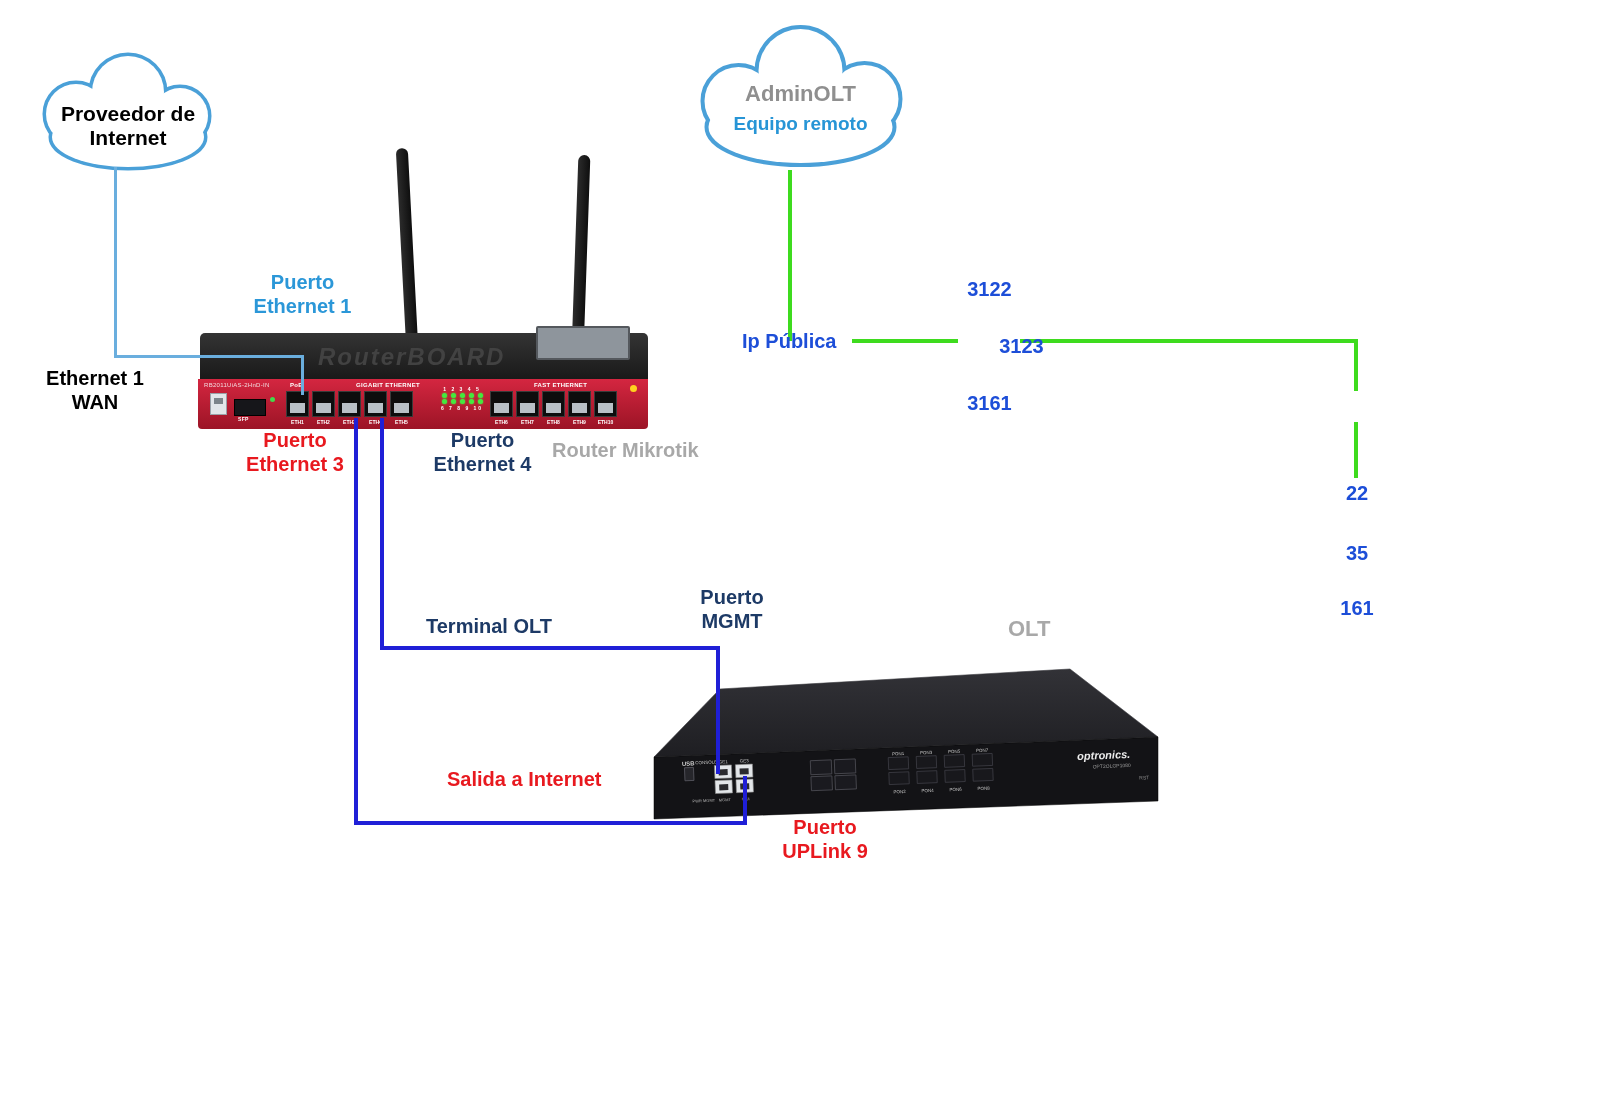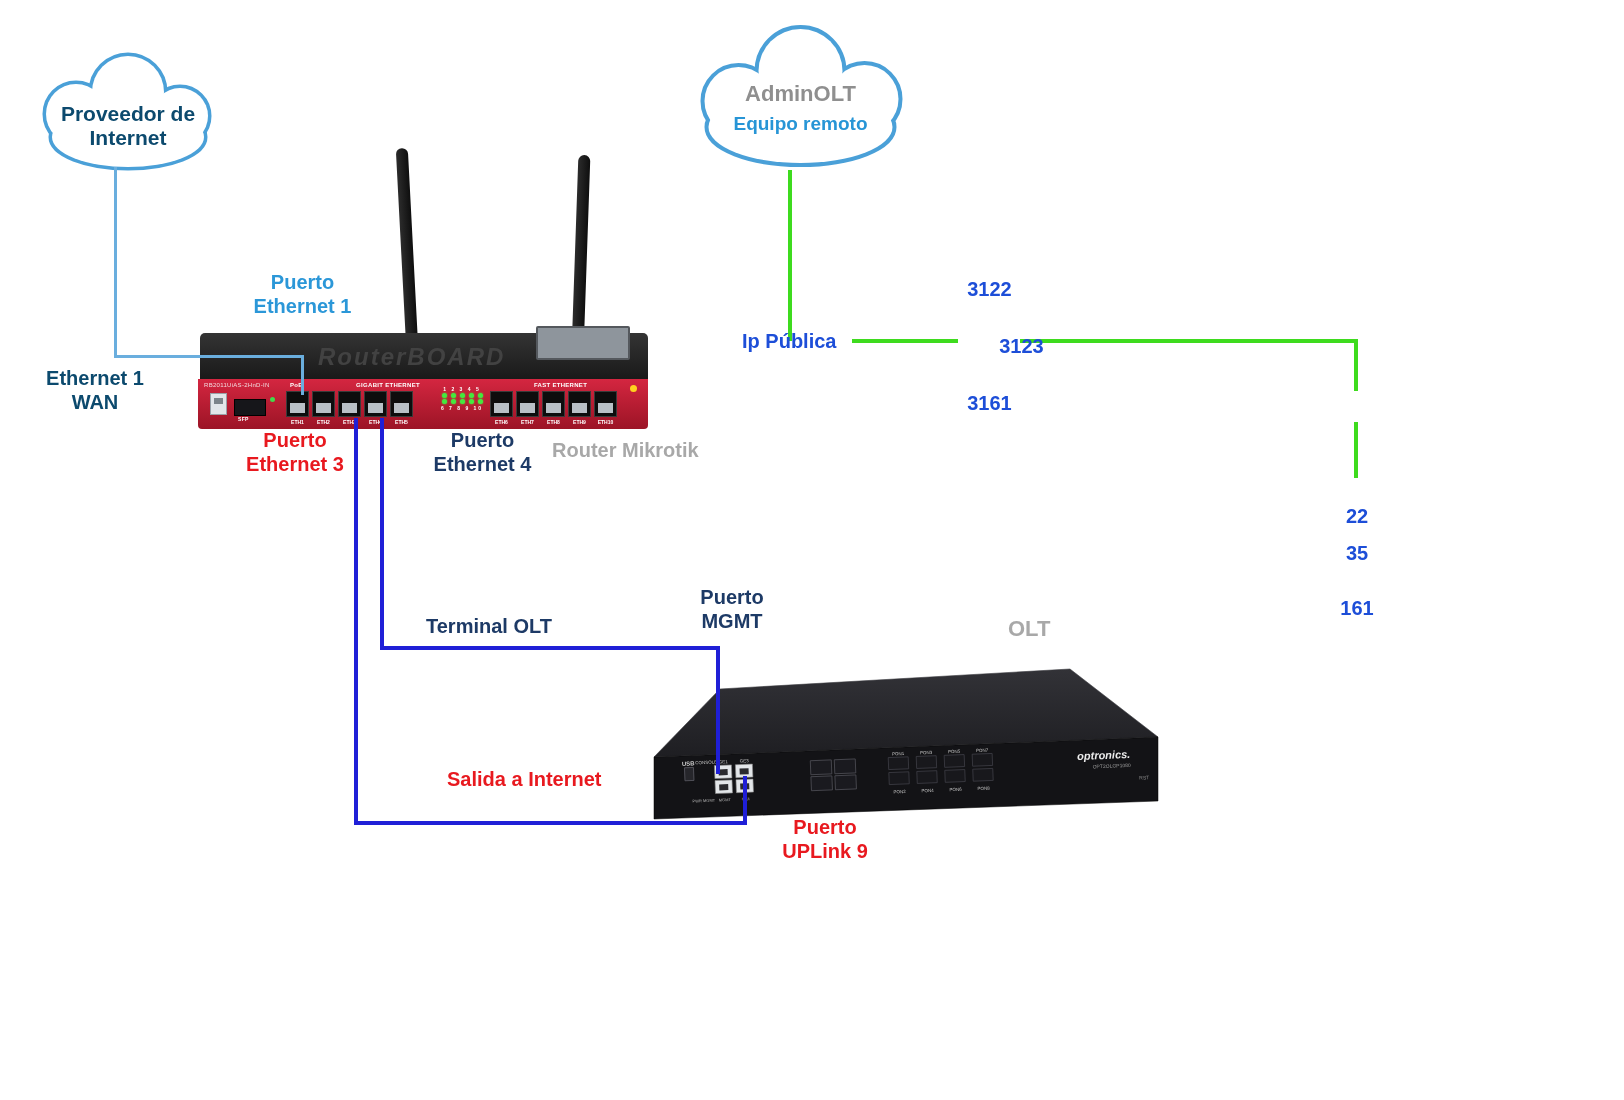--- a/index.html
+++ b/index.html
@@ -6,21 +6,21 @@
   #canvas{
     position:relative;width:1624px;height:1100px;background:#ffffff;overflow:hidden;
     font-family:"Liberation Sans",sans-serif;
   }
   
   .lbl{position:absolute;font-weight:bold;line-height:1.22;z-index:6;white-space:nowrap;}
   .center{text-align:center;white-space:normal;}
   .c-blue{color:#2b97d8}
   .c-navy{color:#1d3a66}
   .c-red{color:#e8191f}
-  .c-gray{color:#0c4a6e}
+  .c-gray{color:#000000}
   .c-gray2{color:#a8a8a8}
   .c-purple{color:#1d4ed8}
   .fs20{font-size:20px}
   .fs21{font-size:21px}
   .fs22{font-size:22px}
   
   .line{position:absolute;z-index:5;}
   .lblue{background:#6aaede}
   .dblue{background:#1f1fd7}
   .green{background:#3edb1e}
@@ -272,19 +272,19 @@
     <div>UPLink 9</div>
   </div>
 
   <div class="lbl c-purple fs20" style="left:742px;top:329px;">Ip Pública</div>
 
   <div class="lbl center c-purple fs20" style="left:962px;top:277px;width:55px;">3122</div>
   <div class="lbl center c-purple fs20" style="left:994px;top:334px;width:55px;">3123</div>
   <div class="lbl center c-purple fs20" style="left:962px;top:391px;width:55px;">3161</div>
 
 
-  <div class="lbl center c-purple fs20" style="left:1332px;top:504px;width:50px;text-align:center;">22</div>
+  <div class="lbl center c-purple fs20" style="left:1332px;top:481px;width:50px;text-align:center;">22</div>
   <div class="lbl center c-purple fs20" style="left:1332px;top:541px;width:50px;">35</div>
   <div class="lbl center c-purple fs20" style="left:1332px;top:596px;width:50px;">161</div>
 
   <div class="lbl c-gray2 fs22" style="left:1008px;top:616px;">OLT</div>
 
 </div>
 
 </body></html>

